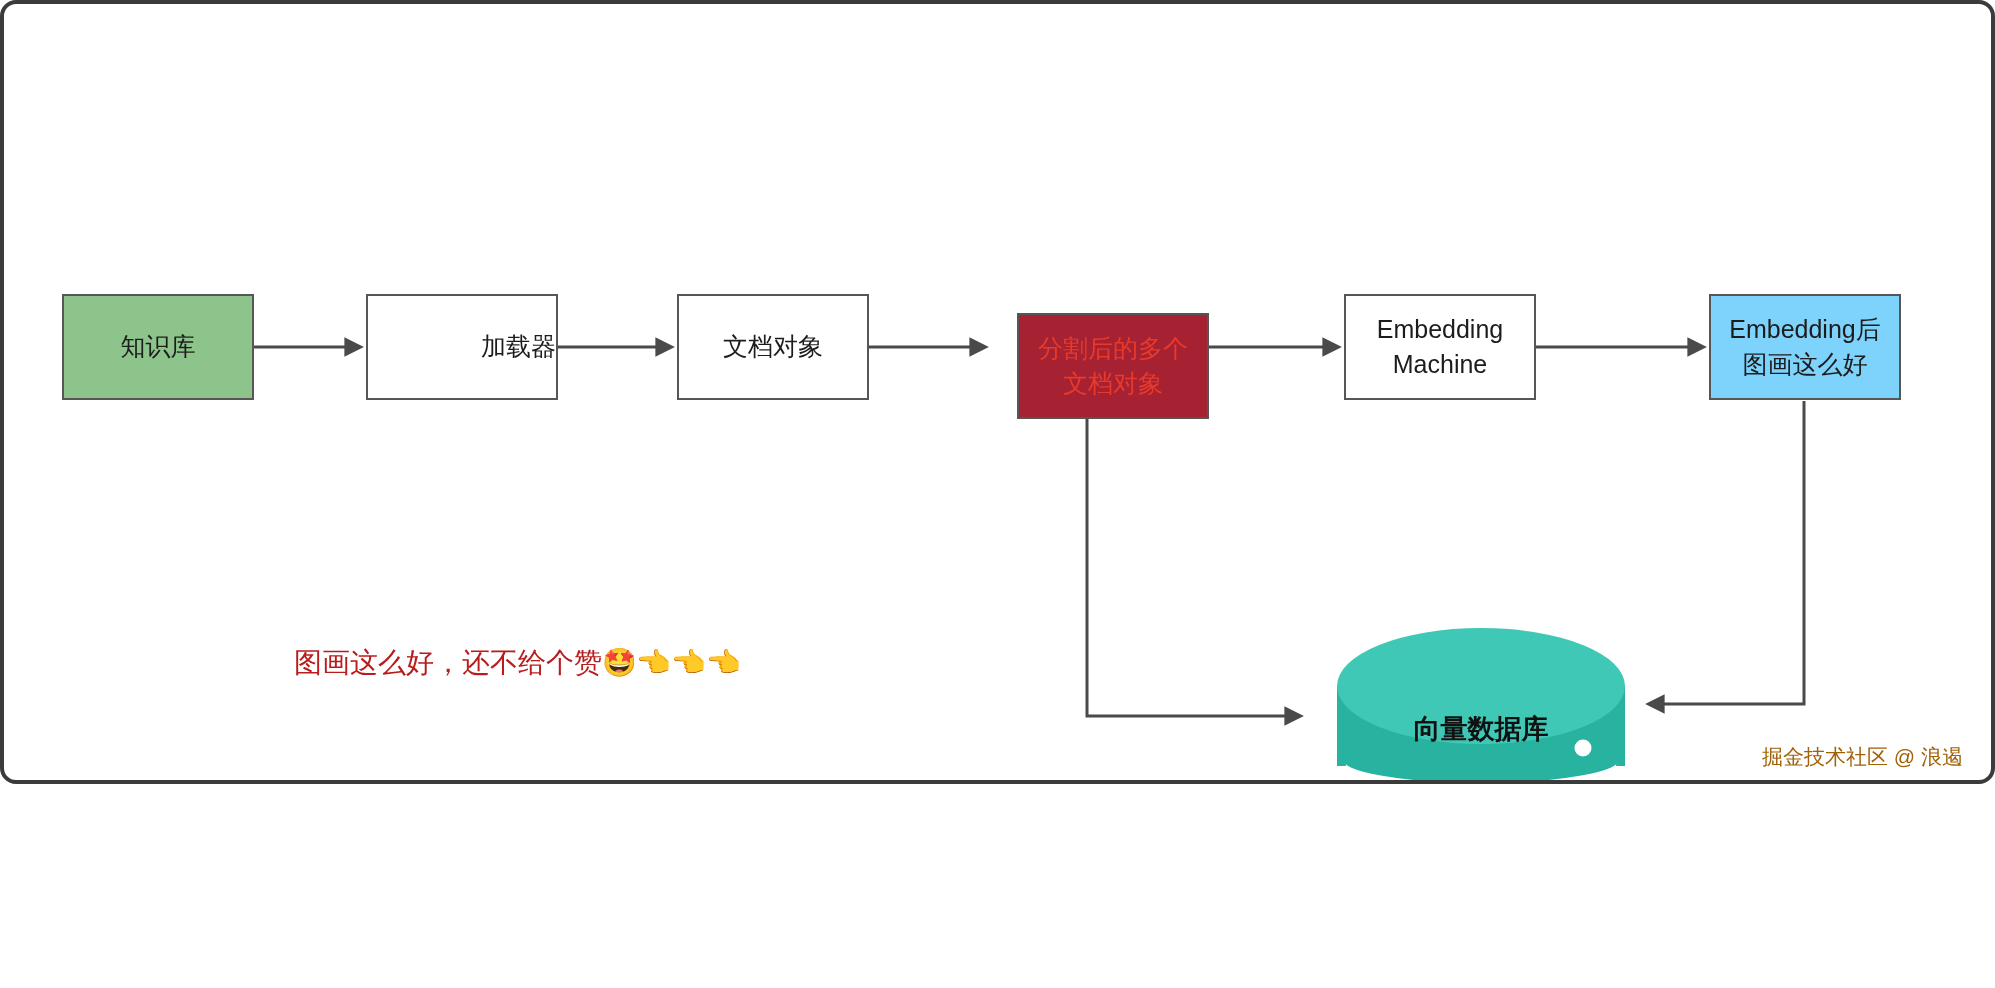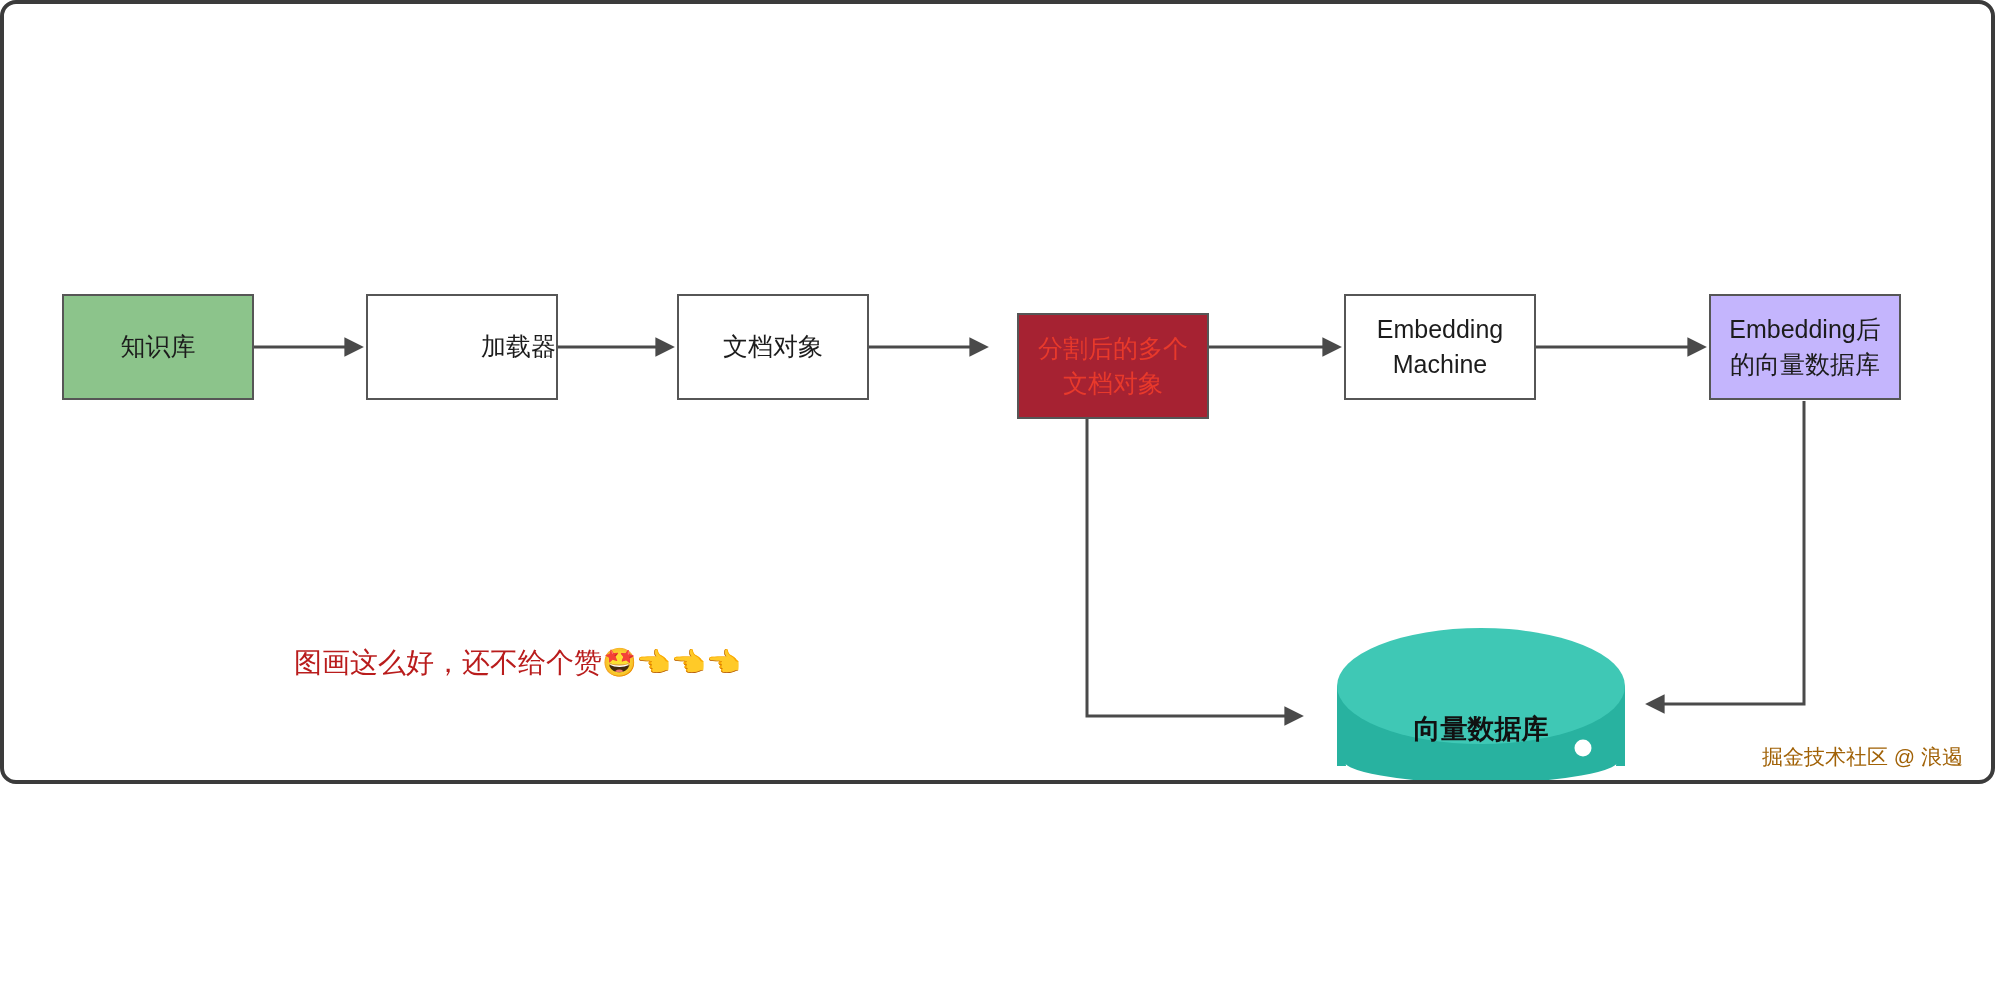--- a/index.html
+++ b/index.html
@@ -116,23 +116,23 @@
   <div class="node" id="node-3" style="background: rgb(166, 34, 50); color: rgb(232, 57, 43);">
     <div class="line">分割后的多个</div>
     <div class="line">文档对象</div>
   </div>
 
   <div class="node" id="node-4" style="background: rgb(255, 255, 255); color: rgb(28, 28, 28);">
     <div class="line">Embedding</div>
     <div class="line">Machine</div>
   </div>
 
-  <div class="node" id="node-5" style="background: #c4b5fd; color: rgb(28, 28, 28);">
+  <div class="node" id="node-5" style="background: #7dd3fc; color: rgb(28, 28, 28);">
     <div class="line">Embedding后</div>
-    <div class="line">的向量数据库</div>
+    <div class="line">图画这么好</div>
   </div>
 
   <svg id="cylinder-svg" viewBox="0 0 292 298" aria-hidden="true">
     <defs>
       <clipPath id="bodyClip">
         <path d="M2,60 L2,236 A144,58 0 0 0 290,236 L290,60 Z"></path>
       </clipPath>
     </defs>
     <path d="M2,60 L2,236 A144,58 0 0 0 290,236 L290,60 Z" fill="#28b2a0"></path>
     <g clip-path="url(#bodyClip)">

